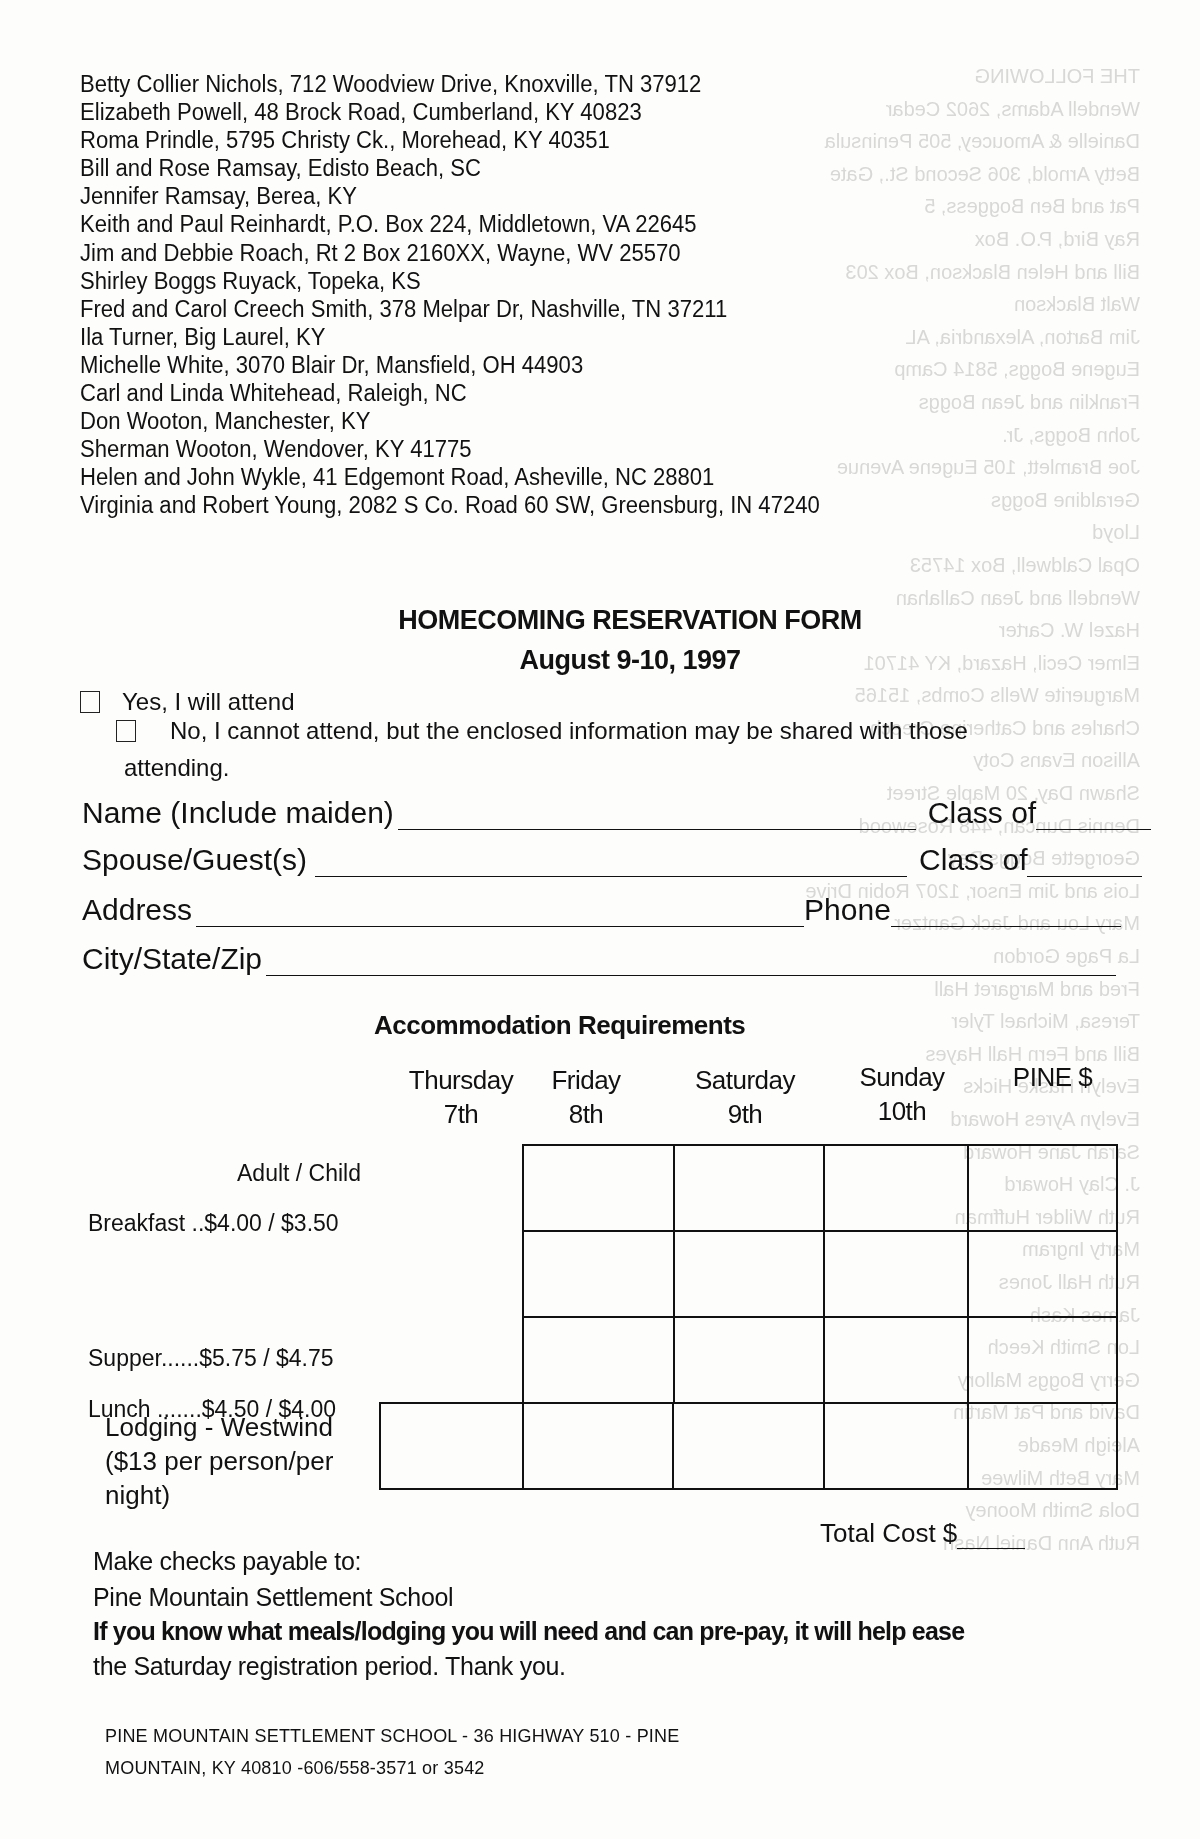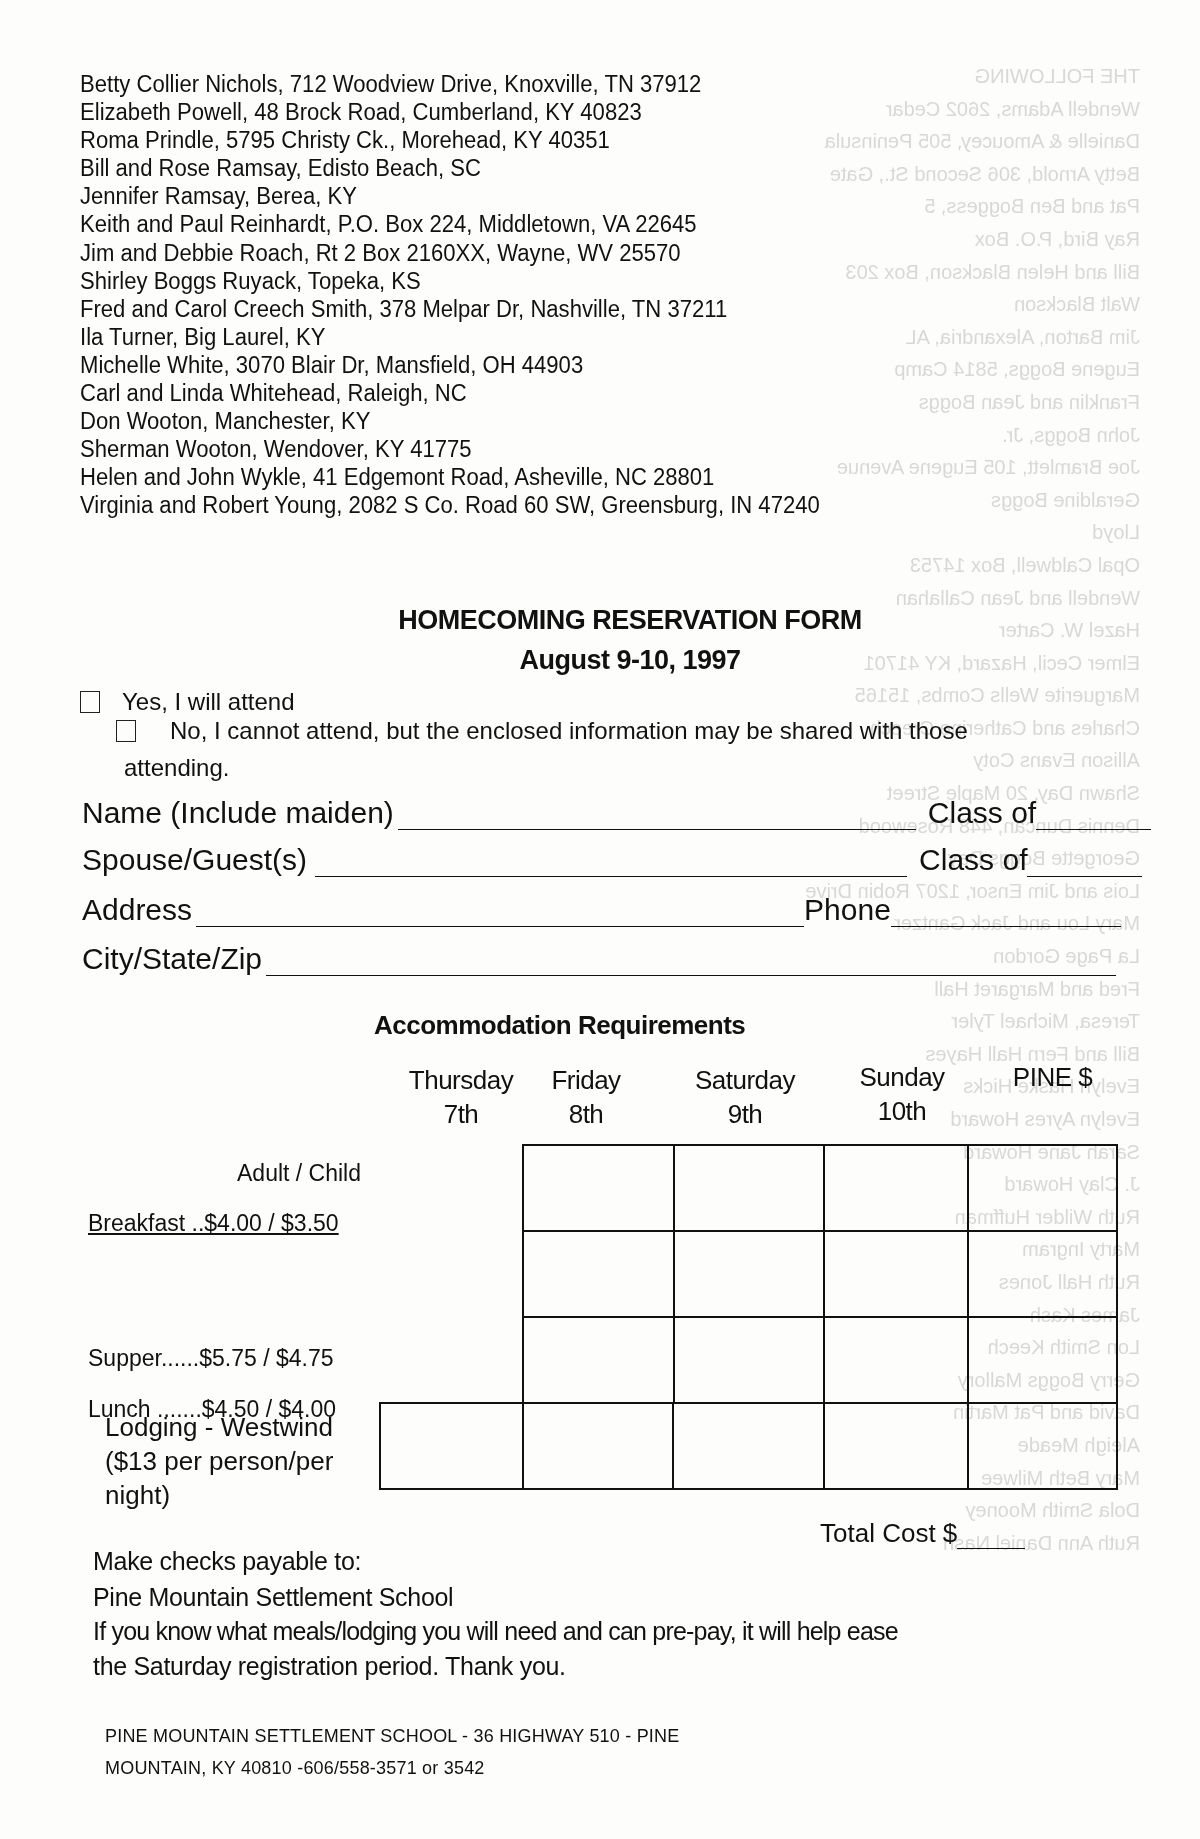--- a/index.html
+++ b/index.html
@@ -132,21 +132,21 @@
   </div>
   <div class="day-head" style="left:842px;top:1060px;width:120px;">
     <div>Sunday</div>
     <div>10th</div>
   </div>
   <div class="day-head" style="left:985px;top:1060px;width:135px;">
     <div>PINE $</div>
   </div>
 
   <div class="adult-child">Adult / Child</div>
-  <div class="price-label" style="top:1210px;text-decoration:underline;">Breakfast ..$4.00 / $3.50</div>
+  <div class="price-label" style="top:1210px;">Breakfast ..$4.00 / $3.50</div>
   <div class="price-label" style="top:1352px;margin-top:44px;">Lunch .......$4.50 / $4.00</div>
   <div class="price-label" style="top:1345px;">Supper......$5.75 / $4.75</div>
 
   <table class="grid" style="left:522px;top:1144px;width:596px;height:260px;">
     <tbody>
         <tr style="height:84px;">
       <td style="width:148px;"></td>
       <td style="width:148px;"></td>
       <td style="width:142px;"></td>
       <td style="width:146px;"></td>
@@ -184,20 +184,20 @@
     <div>night)</div>
   </div>
 
   <div class="total-cost">
     <span>Total Cost $</span>
     <span class="uline" style="width:68px;margin-left:0;"></span>
   </div>
 
   <div class="para" style="top:1547px;">Make checks payable to:</div>
   <div class="para" style="top:1583px;">Pine Mountain Settlement School</div>
-  <div class="para" style="top:1617px;letter-spacing:-0.8px;">If you know what meals/lodging you will need and can pre-pay, it will help ease</div>
+  <div class="para" style="top:1617px;letter-spacing:-0.8px;font-weight:bold;">If you know what meals/lodging you will need and can pre-pay, it will help ease</div>
   <div class="para" style="top:1652px;">the Saturday registration period. Thank you.</div>
 
   <div class="footer" style="top:1720px;">
     <div>PINE MOUNTAIN SETTLEMENT SCHOOL - 36 HIGHWAY 510 - PINE</div>
     <div>MOUNTAIN, KY 40810 -606/558-3571 or 3542</div>
   </div>
 </div>
 
 </body></html>

